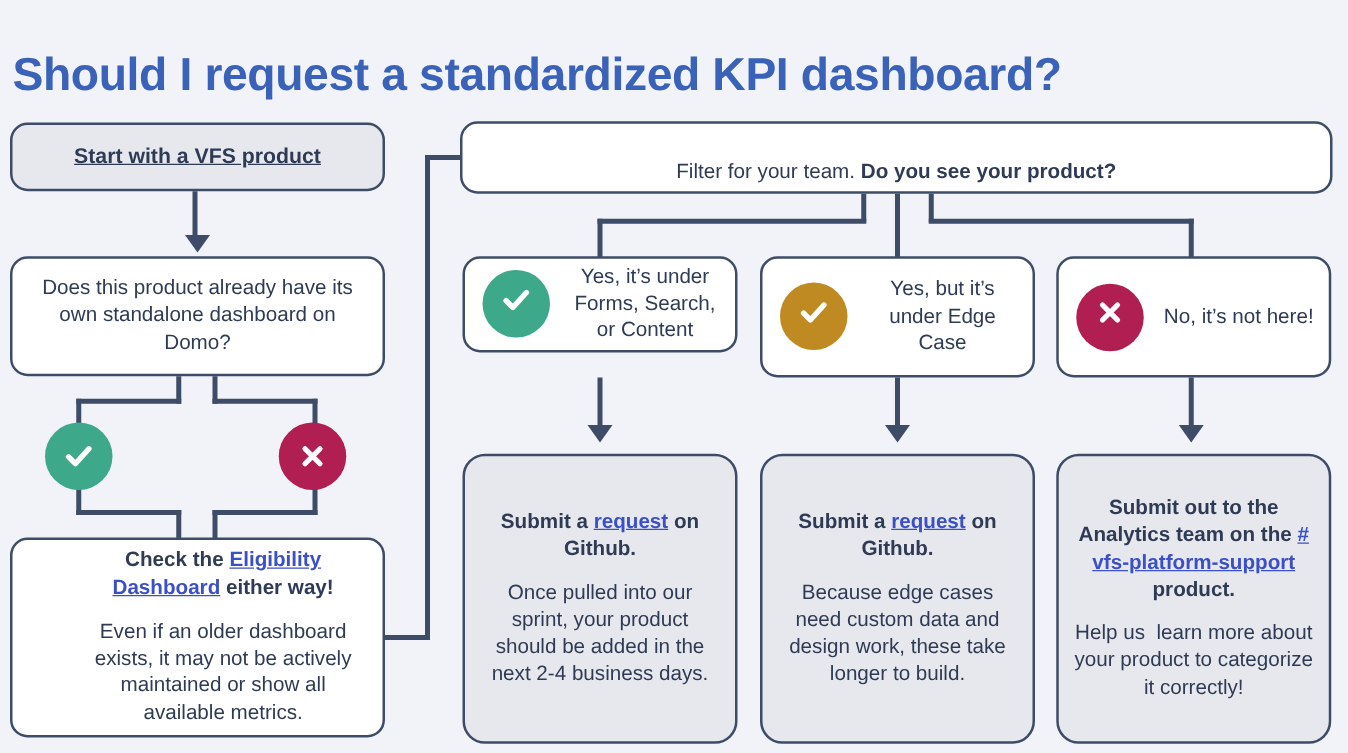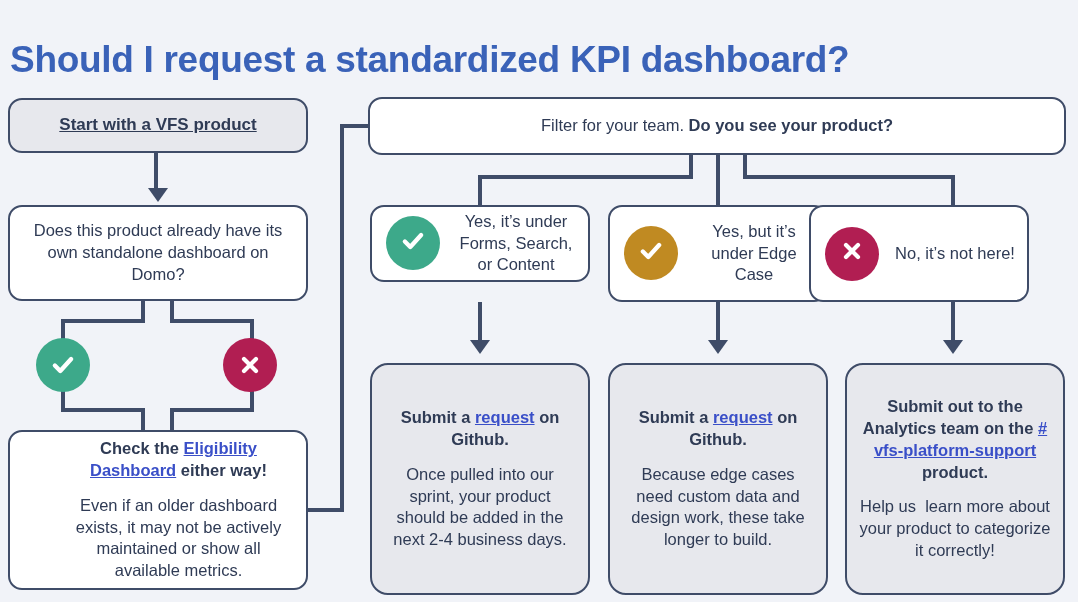--- a/index.html
+++ b/index.html
@@ -145,21 +145,21 @@
   <div class="inner">
     <p class="para t-bold" style="font-size:16.5px;"><span>Check the </span><a class="link" href="#">Eligibility Dashboard</a><span> either way!</span></p>
     <p class="para" style="font-size:16.5px;">Even if an older dashboard exists, it may not be actively maintained or show all available metrics.</p>
   </div>
 </div>
 
 <div class="seg" style="left:308px; top:508px; width:36px; height:4px;"></div>
 <div class="seg" style="left:340px; top:124px; width:4px; height:388px;"></div>
 <div class="seg" style="left:340px; top:124px; width:32px; height:4px;"></div>
 
-<div class="node white" style="left:368px; top:97px; width:698px; height:58px;">
+<div class="node white" style="left:368px; top:97px; width:698px; height:58px;align-items:flex-end;">
   <div class="inner">
     <span style="font-size:16.5px;"><span>Filter for your team. </span><span class="t-bold">Do you see your product?</span></span>
   </div>
 </div>
 
 <div class="seg" style="left:689px; top:155px; width:4px; height:23px;"></div>
 <div class="seg" style="left:478px; top:175px; width:215px; height:4px;"></div>
 <div class="seg" style="left:478px; top:175px; width:4px; height:32px;"></div>
 
 <div class="seg" style="left:716px; top:155px; width:4px; height:52px;"></div>
@@ -187,21 +187,21 @@
       <span>
         <svg width="26" height="26" viewBox="0 0 24 24" aria-hidden="true">
           <path d="M4.5 12.5 L9.5 17.5 L19.5 6.5" fill="none" stroke="#ffffff" stroke-width="4" stroke-linecap="round" stroke-linejoin="round"></path>
         </svg>
       </span>
     </span>
     <span class="opt-label">Yes, but it’s under Edge Case</span>
   </div>
 </div>
 
-<div class="node white" style="left:809px; top:205px; width:220px; height:97px;justify-content:center;">
+<div class="node white" style="left:845px; top:205px; width:220px; height:97px;justify-content:center;">
   <div class="opt-inner">
     <span class="opt-badge" style="width:54px; height:54px; background:#b11e52;">
       <span>
         <svg width="24" height="24" viewBox="0 0 24 24" aria-hidden="true">
           <path d="M6 6 L18 18 M18 6 L6 18" fill="none" stroke="#ffffff" stroke-width="4.2" stroke-linecap="round"></path>
         </svg>
       </span>
     </span>
     <span class="opt-label">No, it’s not here!</span>
   </div>

